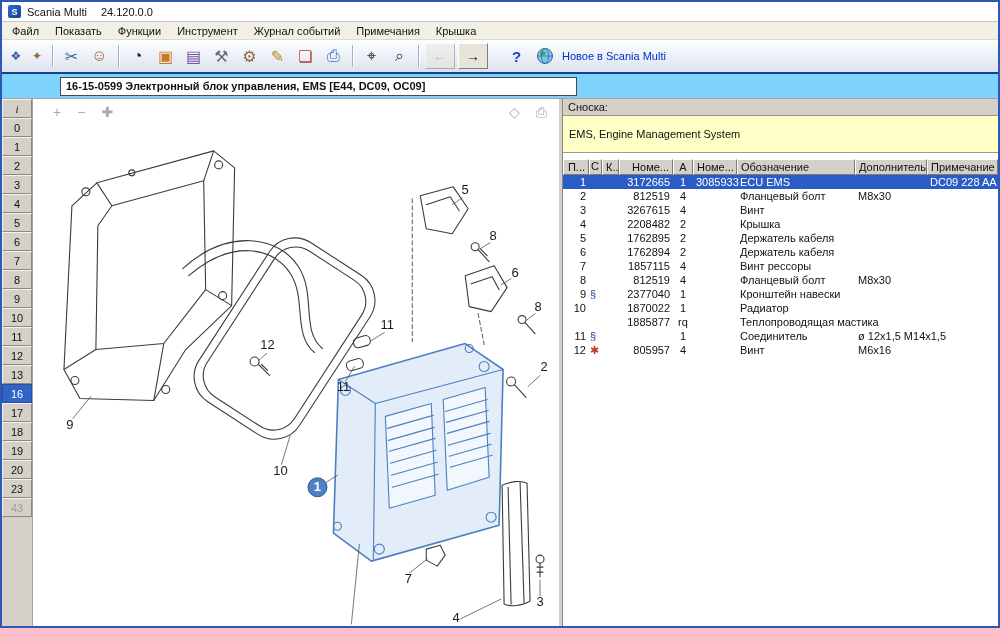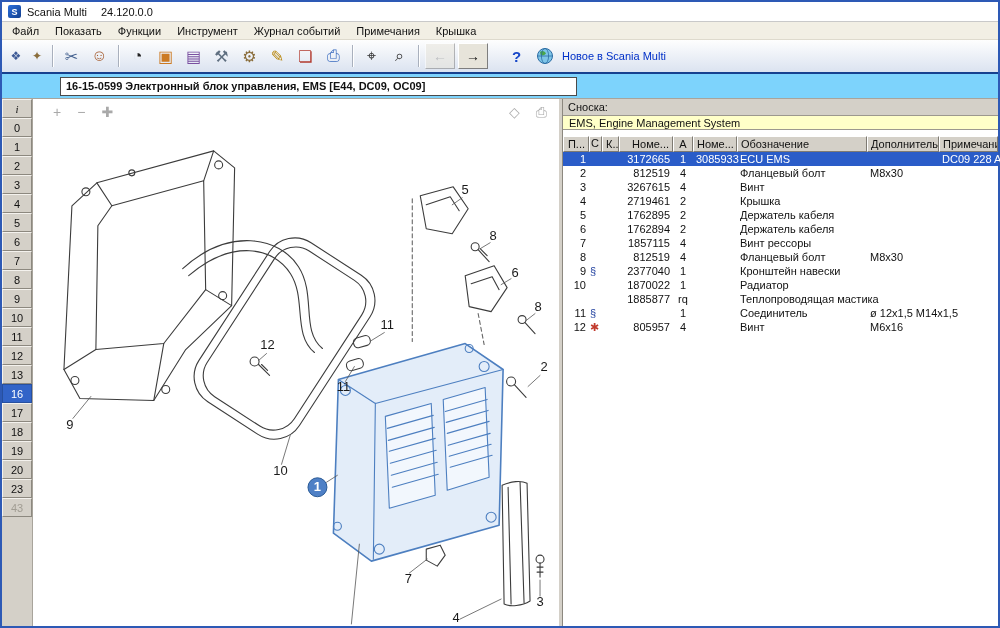--- a/index.html
+++ b/index.html
@@ -45,35 +45,35 @@
   .cv-left{position:absolute;top:6px;left:20px;display:flex;gap:16px;z-index:2}
   .cv-right{position:absolute;top:6px;right:12px;display:flex;gap:16px;z-index:2}
   .cv-btn{border:none;background:none;color:#a9a9a9;font-size:14px;cursor:pointer;padding:0;line-height:1}
   .drawing svg{position:absolute;left:0;top:0;width:100%;height:100%}
 
   .splitter{width:3px;background:#d4d0c8;cursor:col-resize;flex:none}
 
   
   .right-panel{width:436px;flex:none;background:#fff;border-left:1px solid #8c887f;display:flex;flex-direction:column}
   .fn-label{height:16px;background:#d4d0c8;padding:2px 5px 0;flex:none}
-  .fn-value{height:15px;background:#ffffc8;border-top:1px solid #9c988e;border-bottom:1px solid #9c988e;display:flex;align-items:center;padding-left:6px;flex:none}
+  .fn-value{height:38px;background:#ffffc8;border-top:1px solid #9c988e;border-bottom:1px solid #9c988e;display:flex;align-items:center;padding-left:6px;flex:none}
   .tbl{margin-top:6px}
   .thead{display:flex;height:16px}
   .th{background:#d4d0c8;border:1px solid;border-color:#fff #7e7a72 #7e7a72 #fff;padding:1px 3px 0;overflow:hidden;white-space:nowrap;flex:none}
   .th.c8{flex:1}
   .trow{display:flex;height:14px;line-height:14px;cursor:pointer}
   .trow.sel{background:#2a5cc8;color:#fff}
   .td{padding:0 3px;white-space:nowrap;overflow:visible;flex:none}
   .c0{width:26px;text-align:right}
   .c1{width:13px;padding:0 1px}
   .c2{width:17px}
   .c3{width:54px;text-align:right}
   .c4{width:20px;text-align:center}
   .c5{width:44px}
-  .c6{width:130px}
+  .c6{width:118px}
   .c7{width:72px}
   .c8{flex:1}
   .f-blue{color:#1f3f9e}
   .f-multi{color:#c23b2e}
 </style>
 </head>
 <body>
 
 <div class="window">
 
@@ -351,21 +351,21 @@
               <div class="td c4">4</div>
               <div class="td c5"></div>
               <div class="td c6">Винт</div>
               <div class="td c7"></div>
               <div class="td c8"></div>
             </div>
             <div class="trow">
               <div class="td c0">4</div>
               <div class="td c1"></div>
               <div class="td c2"></div>
-              <div class="td c3">2719461</div>
+              <div class="td c3">2208482</div>
               <div class="td c4">2</div>
               <div class="td c5"></div>
               <div class="td c6">Крышка</div>
               <div class="td c7"></div>
               <div class="td c8"></div>
             </div>
             <div class="trow">
               <div class="td c0">5</div>
               <div class="td c1"></div>
               <div class="td c2"></div>

